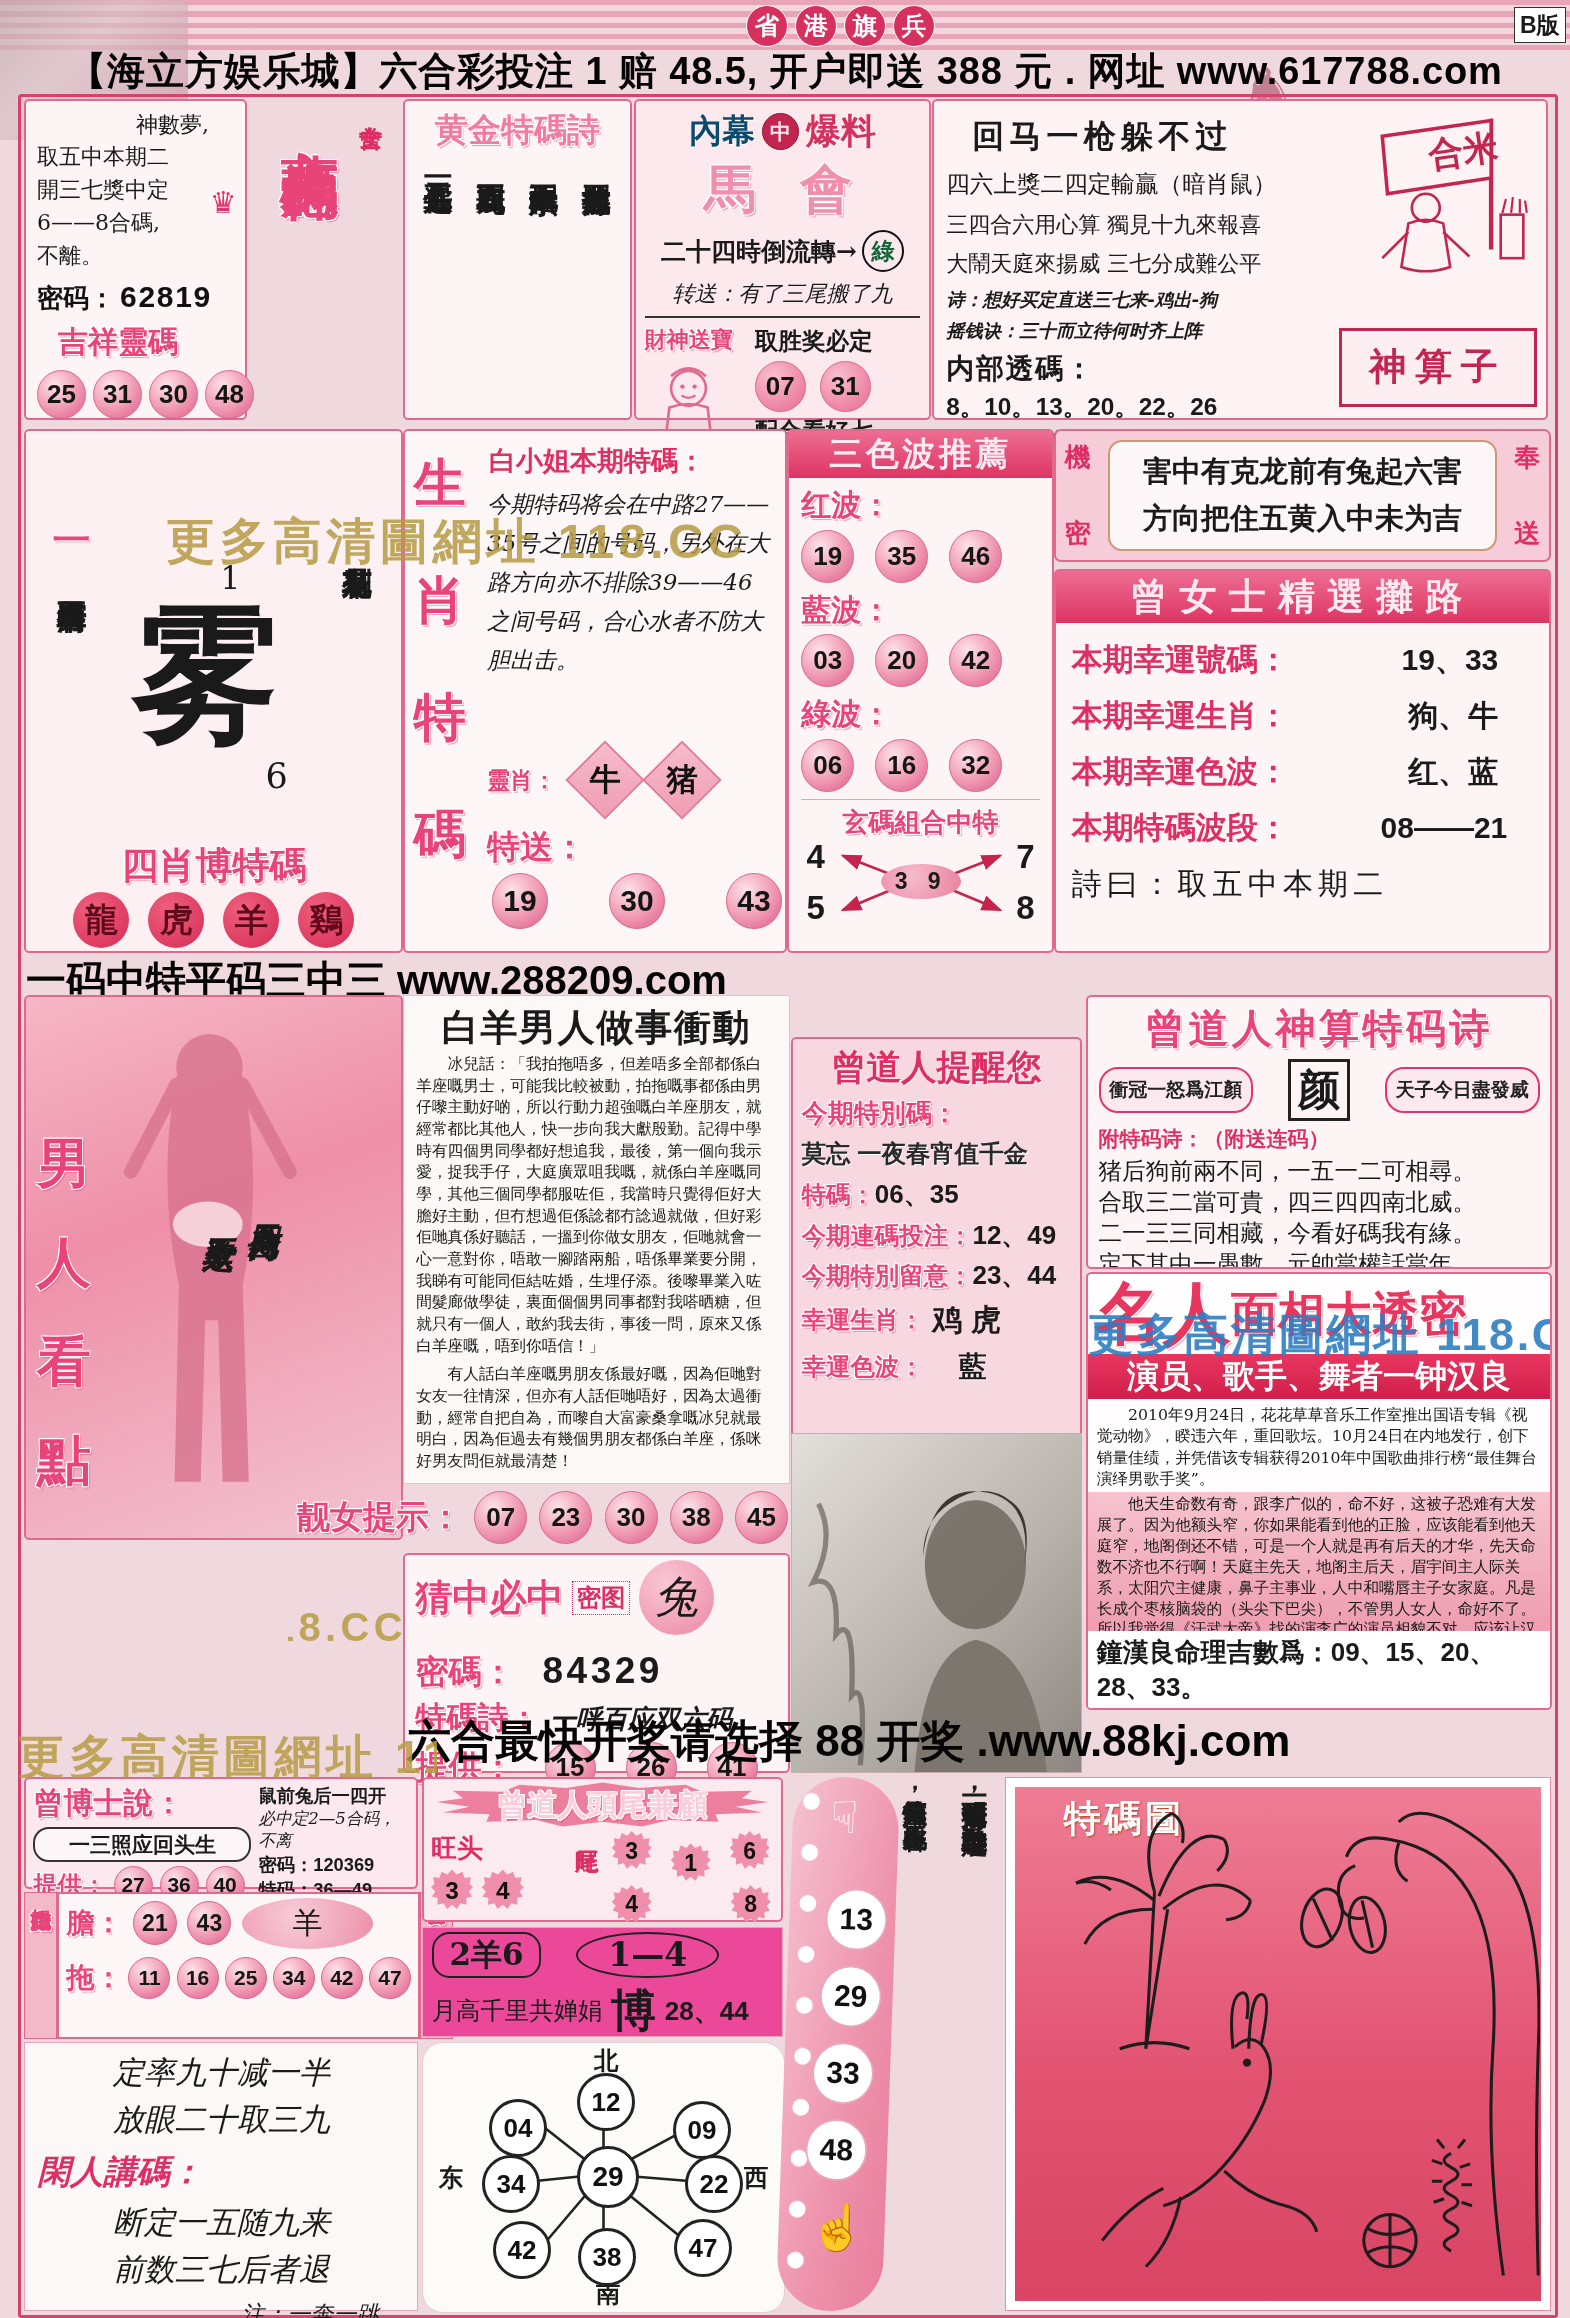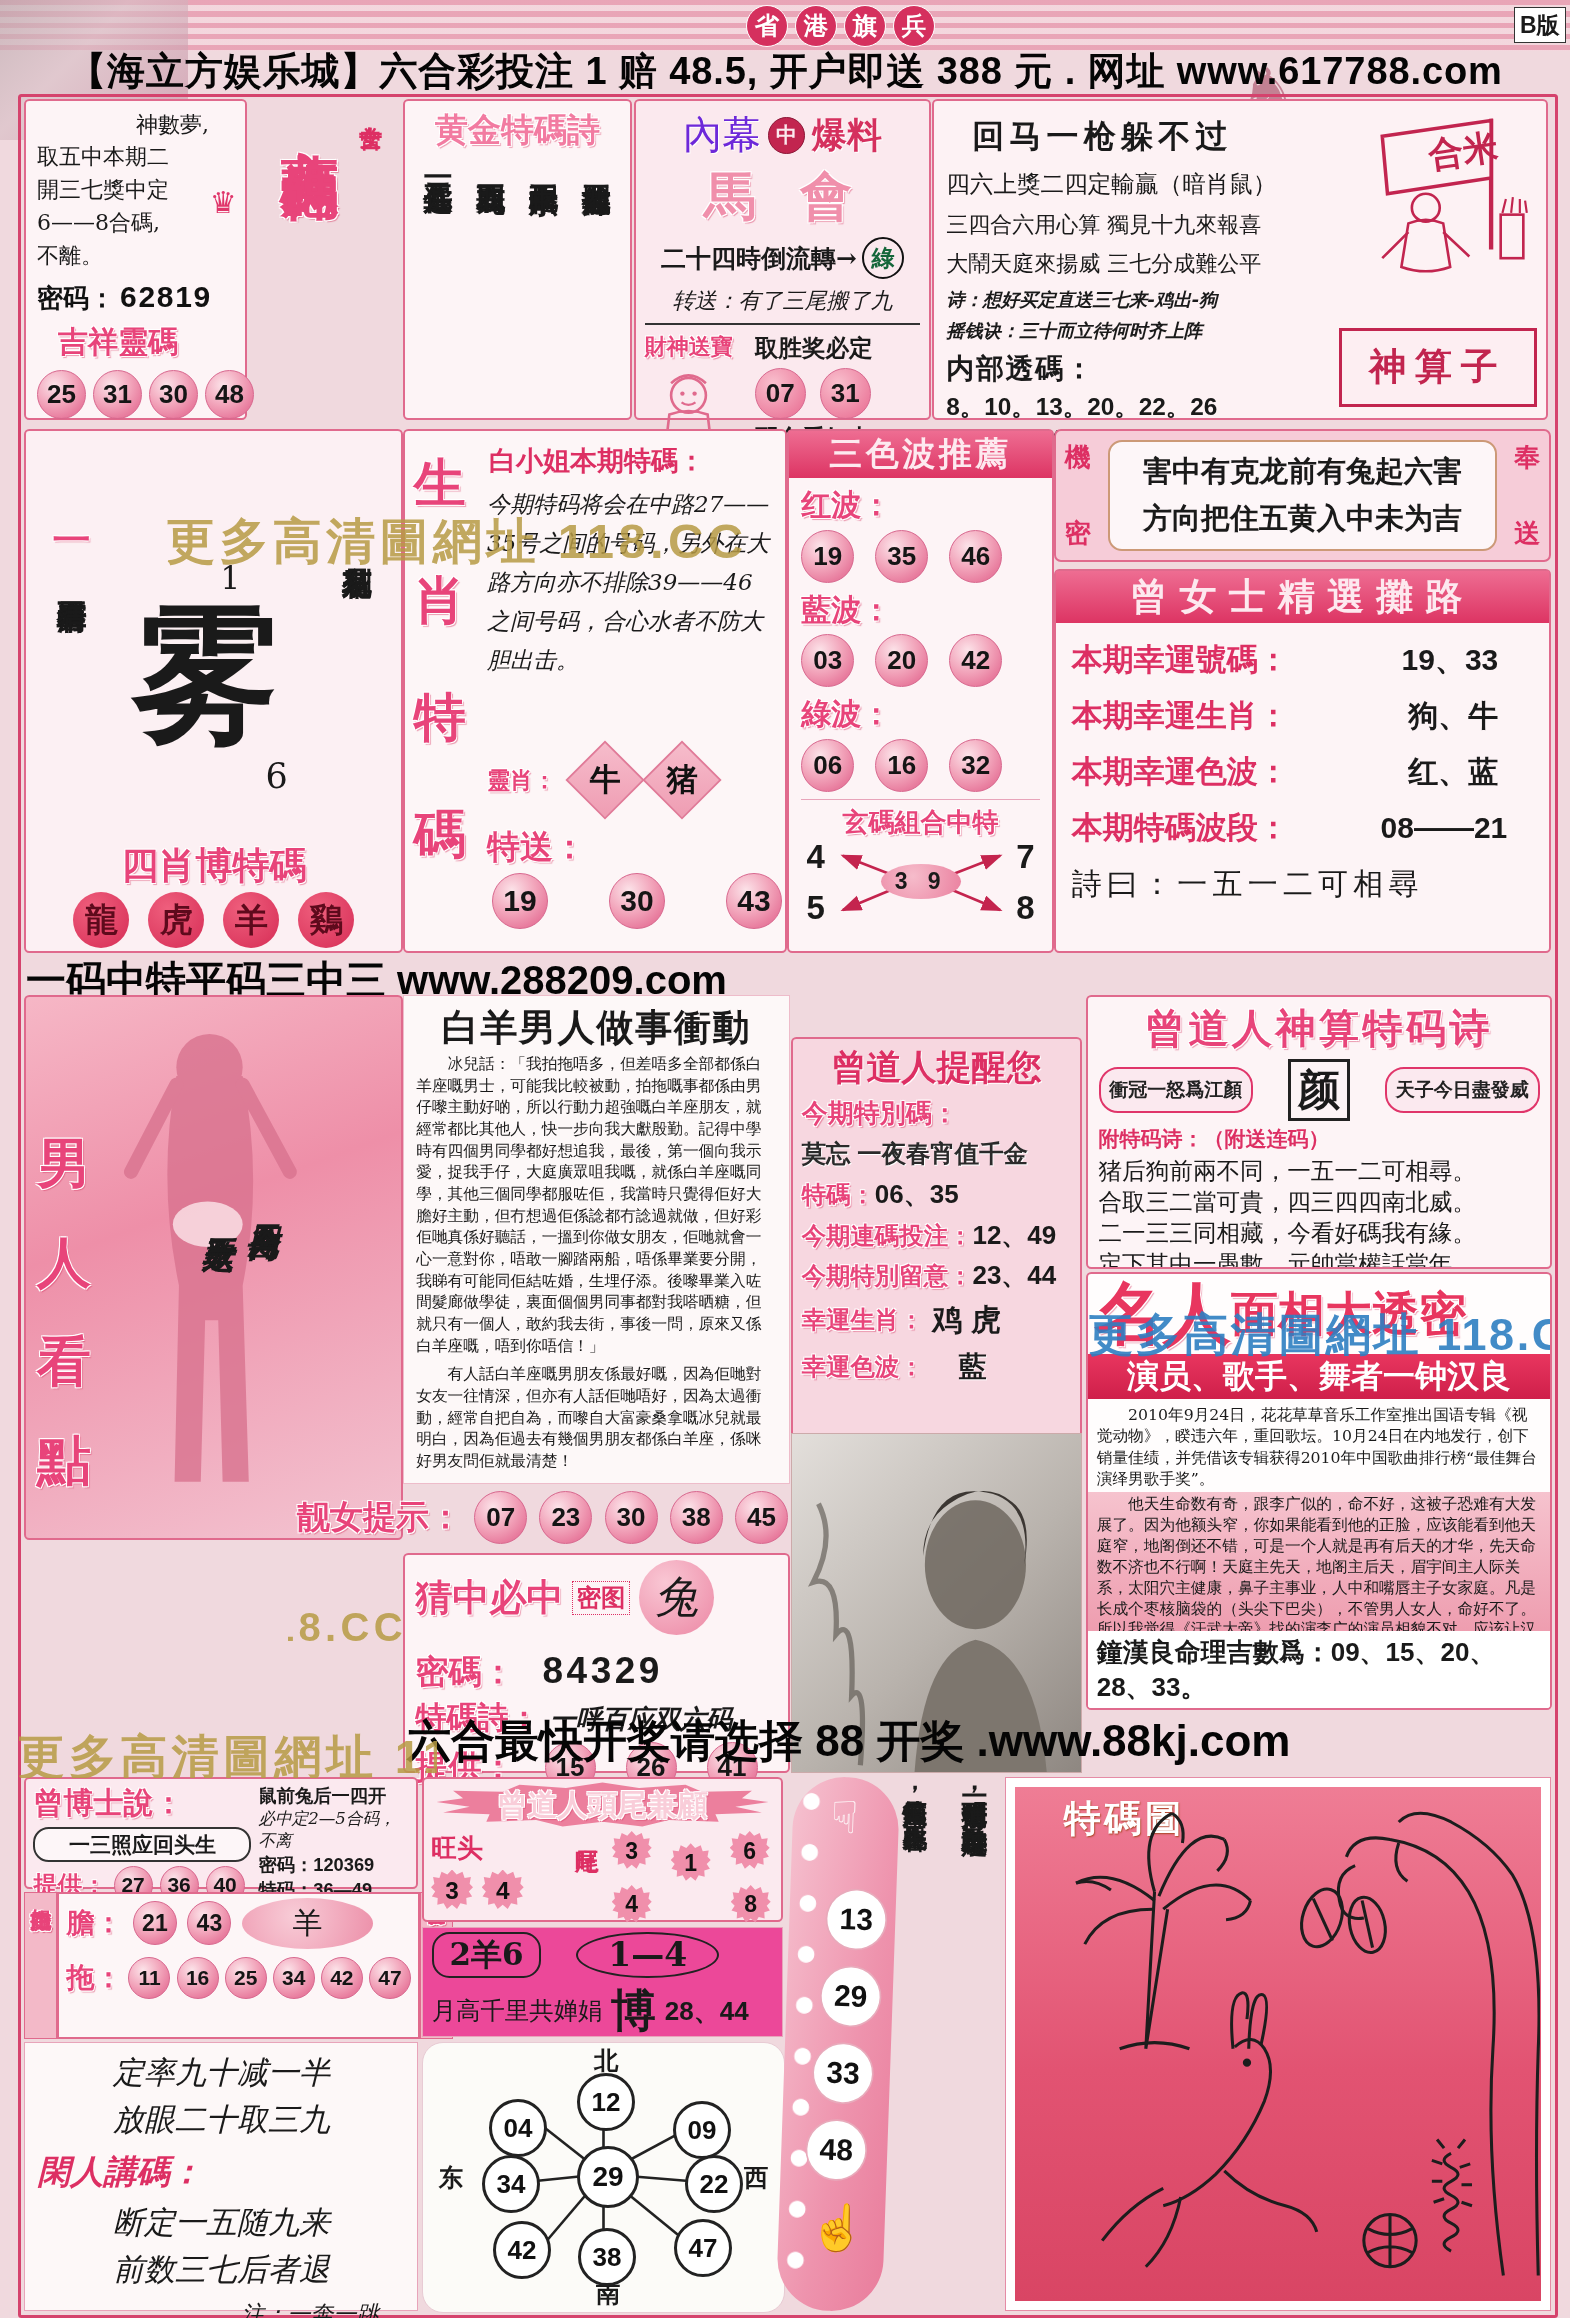--- a/index.html
+++ b/index.html
@@ -83,21 +83,21 @@
     <div style="display:flex;flex-direction:row-reverse;justify-content:space-around;height:258px;margin-top:8.7px;">
       <div class="vert serif" style="font-size:29px;font-weight:bold;">三七前後并成四</div>
       <div class="vert serif" style="font-size:29px;font-weight:bold;">十六王字配格中</div>
       <div class="vert serif" style="font-size:29px;font-weight:bold;">四三左右要九取</div>
       <div class="vert serif" style="font-size:29px;font-weight:bold;">二八一五任你選</div>
     </div>
   </div>
 
   <div class="abs box" style="left:634px;top:99px;width:297px;height:321px;padding:7px 8.7px;background:#fbe9ee;">
     <div style="display:flex;align-items:center;justify-content:center;gap:7px;">
-      <span style="font-size:39px;font-weight:400;color:#6d28d9;text-shadow:0.9px 0.9px 0 #fff;">內幕</span>
+      <span style="font-size:33px;font-weight:700;color:#0c4a6e;text-shadow:0.9px 0.9px 0 #fff;">內幕</span>
       <span style="width:35px;height:35px;border-radius:50%;background:#c2254f;color:#fbe9ee;font-size:21px;font-weight:bold;display:flex;align-items:center;justify-content:center;border:1.7px solid #8c1737;">中</span>
       <span style="font-size:35px;font-weight:900;color:#d5305e;text-shadow:0.9px 0.9px 0 #fff;">爆料</span>
     </div>
     <div class="bubble" style="font-size:52px;text-align:center;letter-spacing:44px;padding-left:35px;color:#f08fab;">馬會</div>
     <div style="display:flex;align-items:center;justify-content:center;gap:5.2px;margin-top:5.2px;">
       <span class="serif" style="font-size:25px;font-weight:bold;">二十四時倒流轉→</span>
       <span style="width:38px;height:38px;border:2.6px solid #111;border-radius:50%;color:#15663a;font-size:23px;font-weight:bold;display:flex;align-items:center;justify-content:center;">綠</span>
     </div>
     <div class="hw" style="font-size:22px;margin-top:7px;text-align:center;">转送：有了三尾搬了九</div>
     <div style="border-top:2.6px solid #333;margin:7px 0;"></div>
@@ -268,21 +268,21 @@
         <span class="serif" style="font-size:30px;font-weight:bold;padding-right:35px;">狗、牛</span>
       </div>
       <div style="display:flex;align-items:baseline;justify-content:space-between;padding:7px 0;">
         <span class="redtx" style="font-size:31px;">本期幸運色波：</span>
         <span class="serif" style="font-size:30px;font-weight:bold;padding-right:35px;">红、蓝</span>
       </div>
       <div style="display:flex;align-items:baseline;justify-content:space-between;padding:7px 0;">
         <span class="redtx" style="font-size:31px;">本期特碼波段：</span>
         <span style="font-size:30px;font-weight:bold;padding-right:26px;">08——21</span>
       </div>
-      <div class="serif" style="font-size:30px;letter-spacing:5.2px;margin-top:8.7px;">詩曰：一五一二可相尋</div>
+      <div class="serif" style="font-size:30px;letter-spacing:5.2px;margin-top:8.7px;">詩曰：取五中本期二</div>
     </div>
   </div>
 
   <div class="abs blackbanner" style="left:26px;top:953px;font-size:40px;">一码中特平码三中三 www.288209.com</div>
 
   <div class="abs" style="left:24.4px;top:995px;width:379px;height:545px;background:linear-gradient(160deg,#f6b7c6,#ee8fa8 40%,#f3c4d1);border:2.6px solid #e06a8d;border-radius:5.2px;box-sizing:border-box;overflow:hidden;">
     <svg width="227" height="489" viewBox="0 0 260 560" style="position:absolute;left:70px;top:8.7px;opacity:.8;">
       <circle cx="130" cy="70" r="38" fill="#d9738f"></circle>
       <path d="M92 80 Q70 200 95 320 L90 545 L120 545 L125 360 L140 360 L145 545 L175 545 L168 320 Q192 200 168 80 Z" fill="#d9738f"></path>
       <path d="M92 90 L40 190 M168 90 L222 190" stroke="#d9738f" stroke-width="16" fill="none" stroke-linecap="round"></path>

